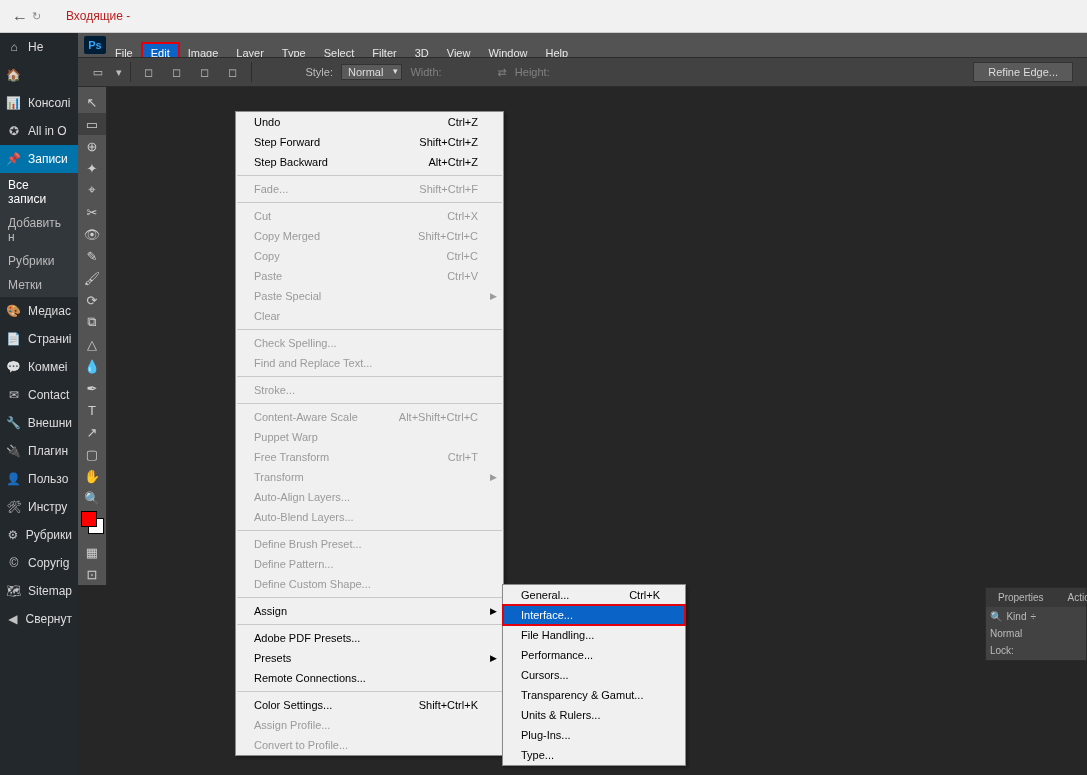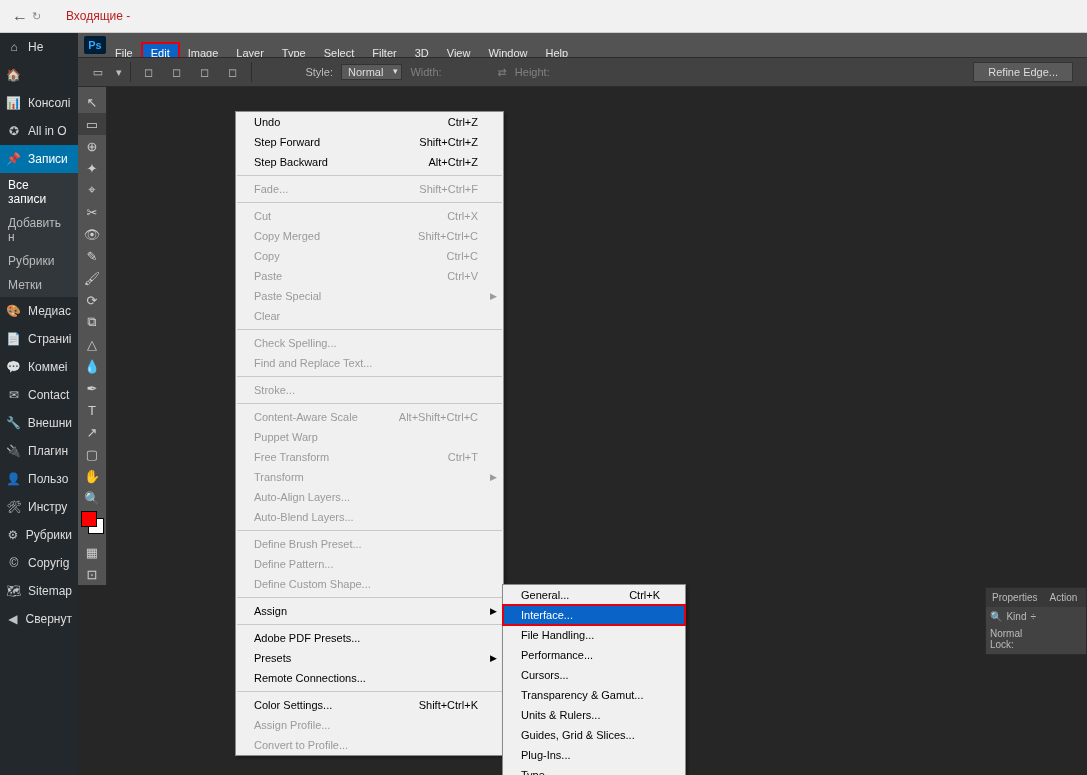--- a/index.html
+++ b/index.html
@@ -38,21 +38,21 @@
 .dd-row.disabled{color:#9a9a9a}
 .dd-row.hover{background:#0a64c8;color:#fff}
 .dd-row.hi{outline:2px solid #e3000f;outline-offset:-1px}
 .dd-sep{height:1px;background:#c8c8c8;margin:3px 1px}
 .dd-row .sc{margin-left:30px;color:inherit}
 .dd-row .arrow-r{position:absolute;right:6px;font-size:9px}
 #edit-menu{left:157px;top:24px;width:267px}
 #pref-menu{left:424px;top:497px;width:182px}
 .panels{position:absolute;right:0;top:500px;width:100px;background:#424242;border:1px solid #2a2a2a;color:#bbb;font-size:10px}
 .panel-tabs{display:flex;background:#383838}
-.panel-tabs span{padding:4px 6px}
+.panel-tabs span{padding:4px 12px}
 .panel-body{padding:4px}
 .refine-btn{background:#5a5a5a;border:1px solid #333;padding:3px 14px;margin-left:auto;margin-right:14px;color:#ddd}
 </style>
 </head>
 <body>
 
 <div class="browser-bar">
   <div class="arrow">←</div>
   <div class="reload">↻</div>
   <div class="browser-tab">Входящие -</div>
@@ -328,40 +328,37 @@
           <div class="dd-row enabled">
             <span>Cursors...</span>
           </div>
           <div class="dd-row enabled">
             <span>Transparency &amp; Gamut...</span>
           </div>
           <div class="dd-row enabled">
             <span>Units &amp; Rulers...</span>
           </div>
           <div class="dd-row enabled">
-            <span>Guides, Grid &amp; Slices...</span>
-          </div>
-          <div class="dd-row enabled">
             <span>Plug-Ins...</span>
           </div>
           <div class="dd-row enabled">
             <span>Type...</span>
           </div>
         </div>
 
       <div class="panels">
         <div class="panel-tabs">
           <span>Properties</span>
           <span>Action</span>
         </div>
         <div class="panel-body">
           <div style="display:flex;gap:4px;align-items:center">
             <span>🔍</span>
             <span>Kind</span>
             <span>÷</span>
           </div>
           <div style="margin-top:6px">Normal</div>
-          <div style="">Lock:</div>
+          <div style="margin-top:6px">Lock:</div>
         </div>
       </div>
     </div>
   </div>
 </div>
 
 </body></html>

